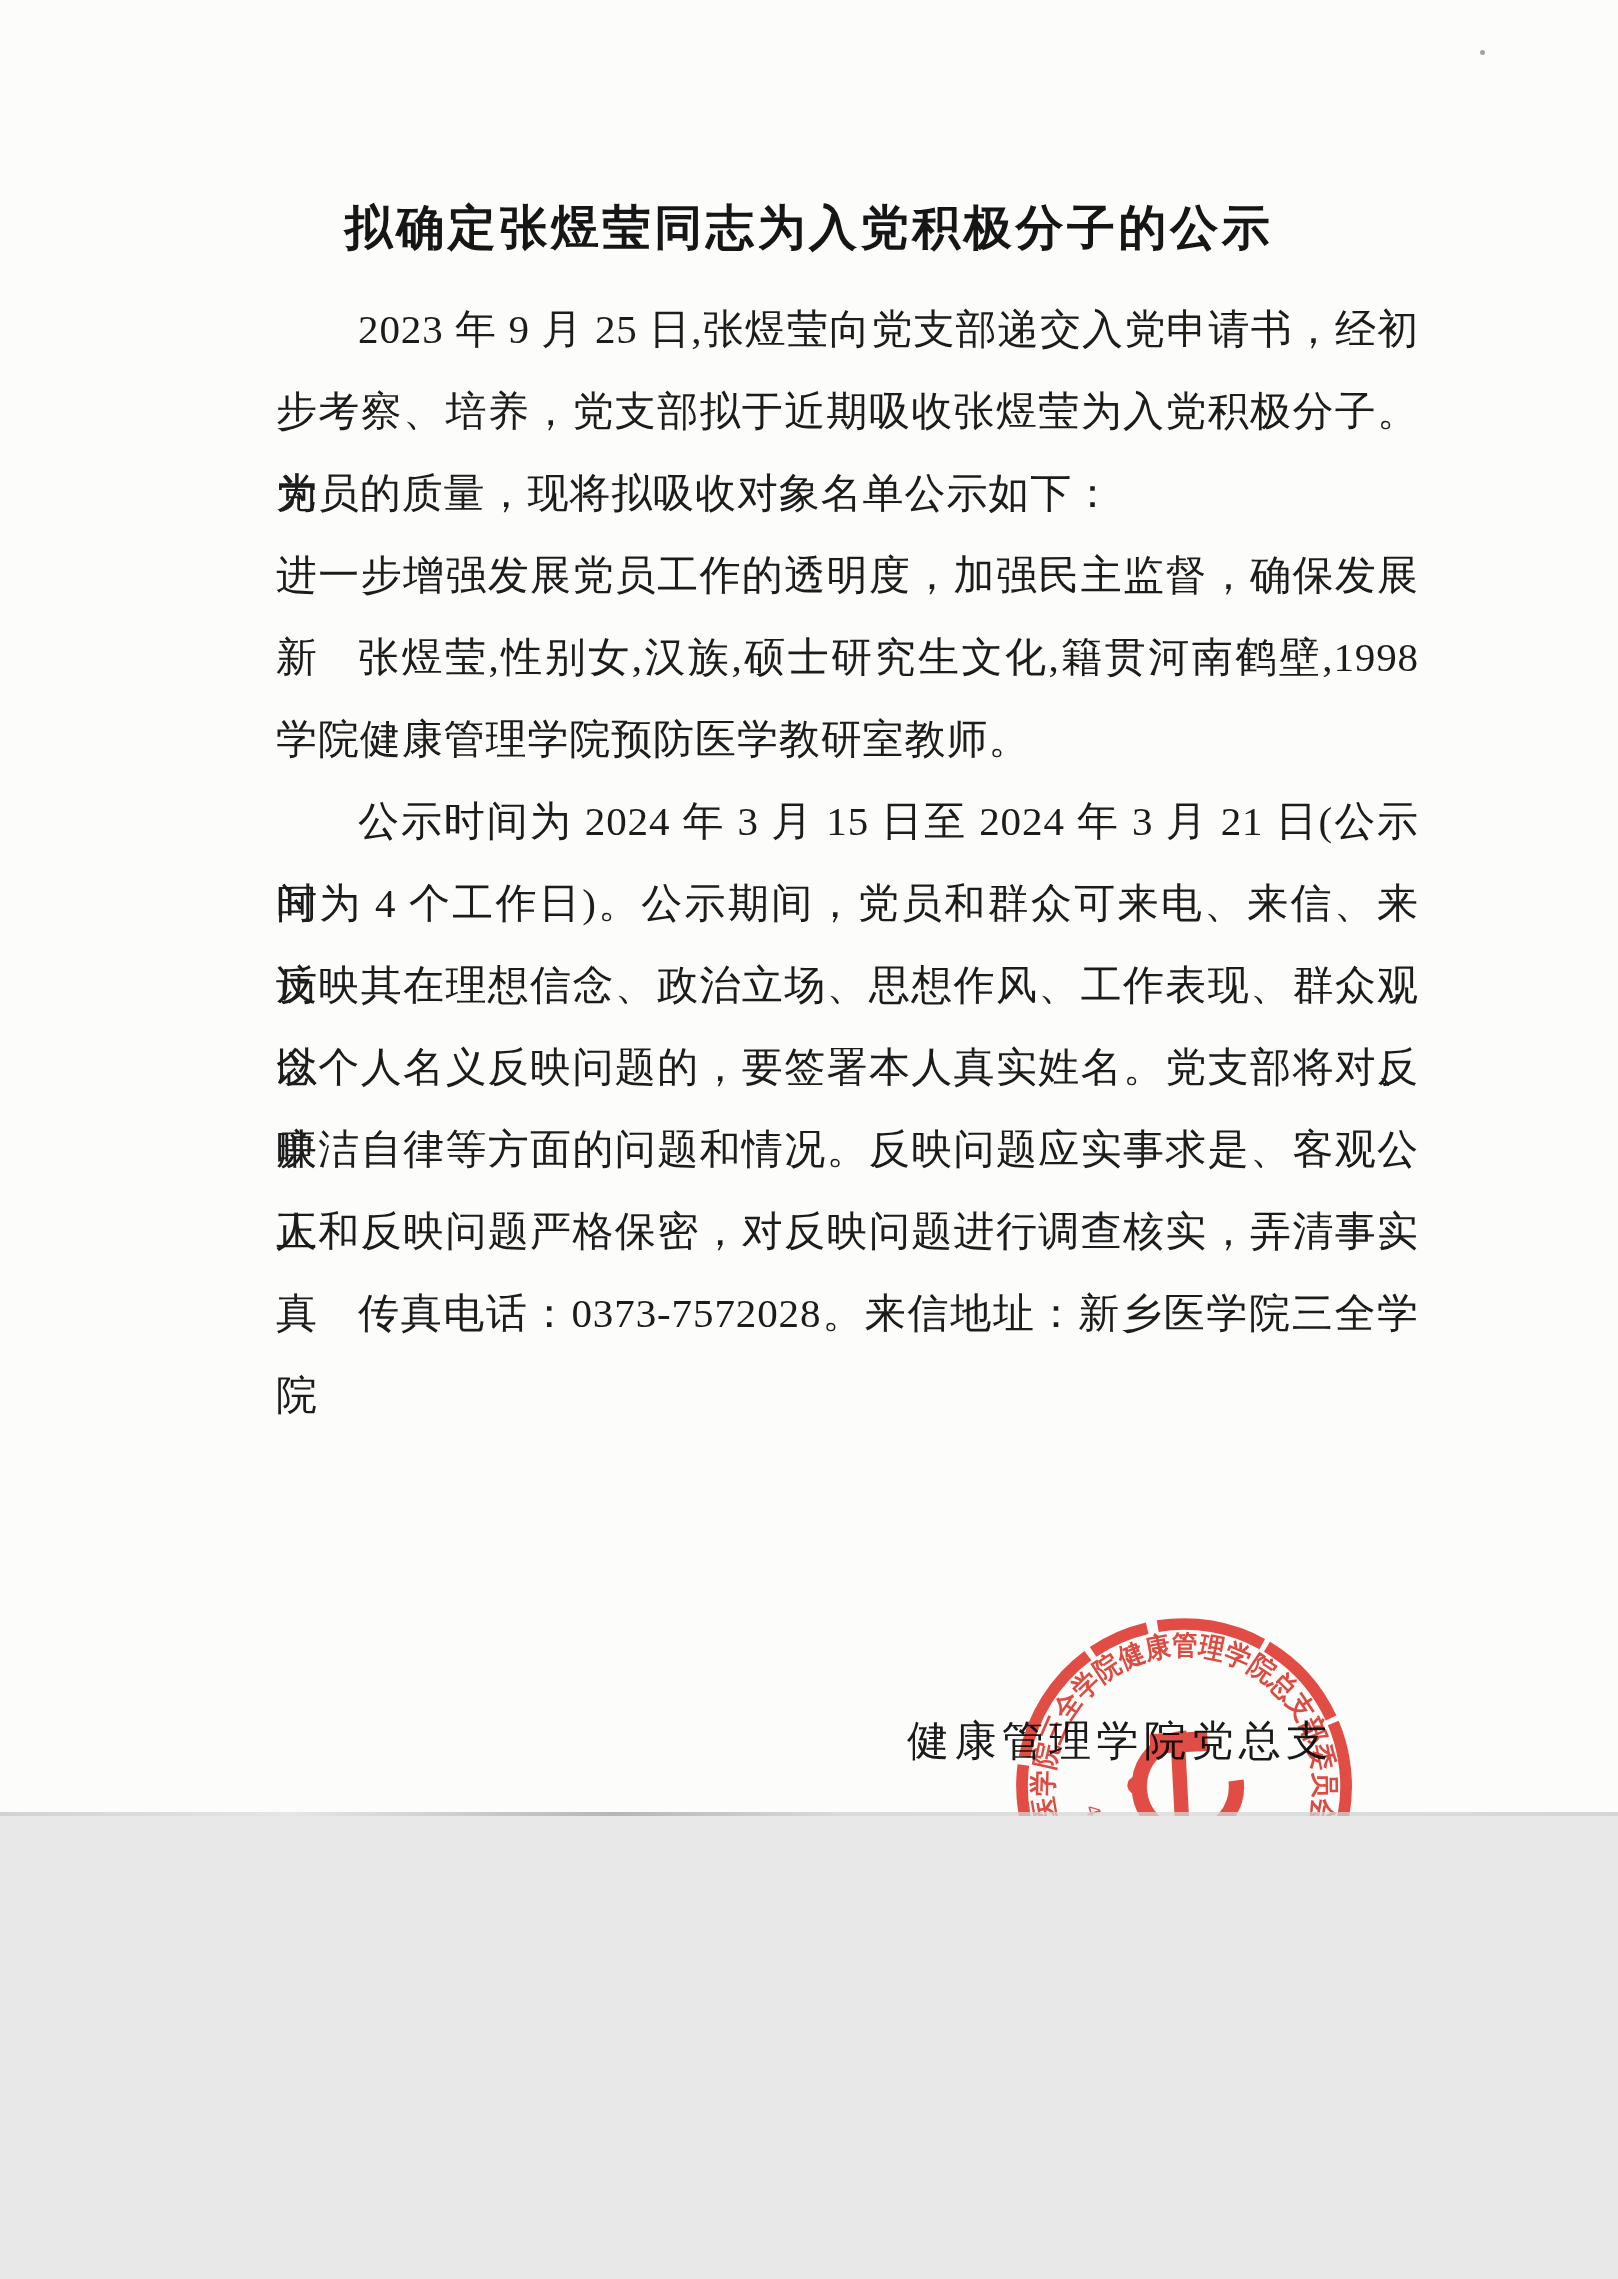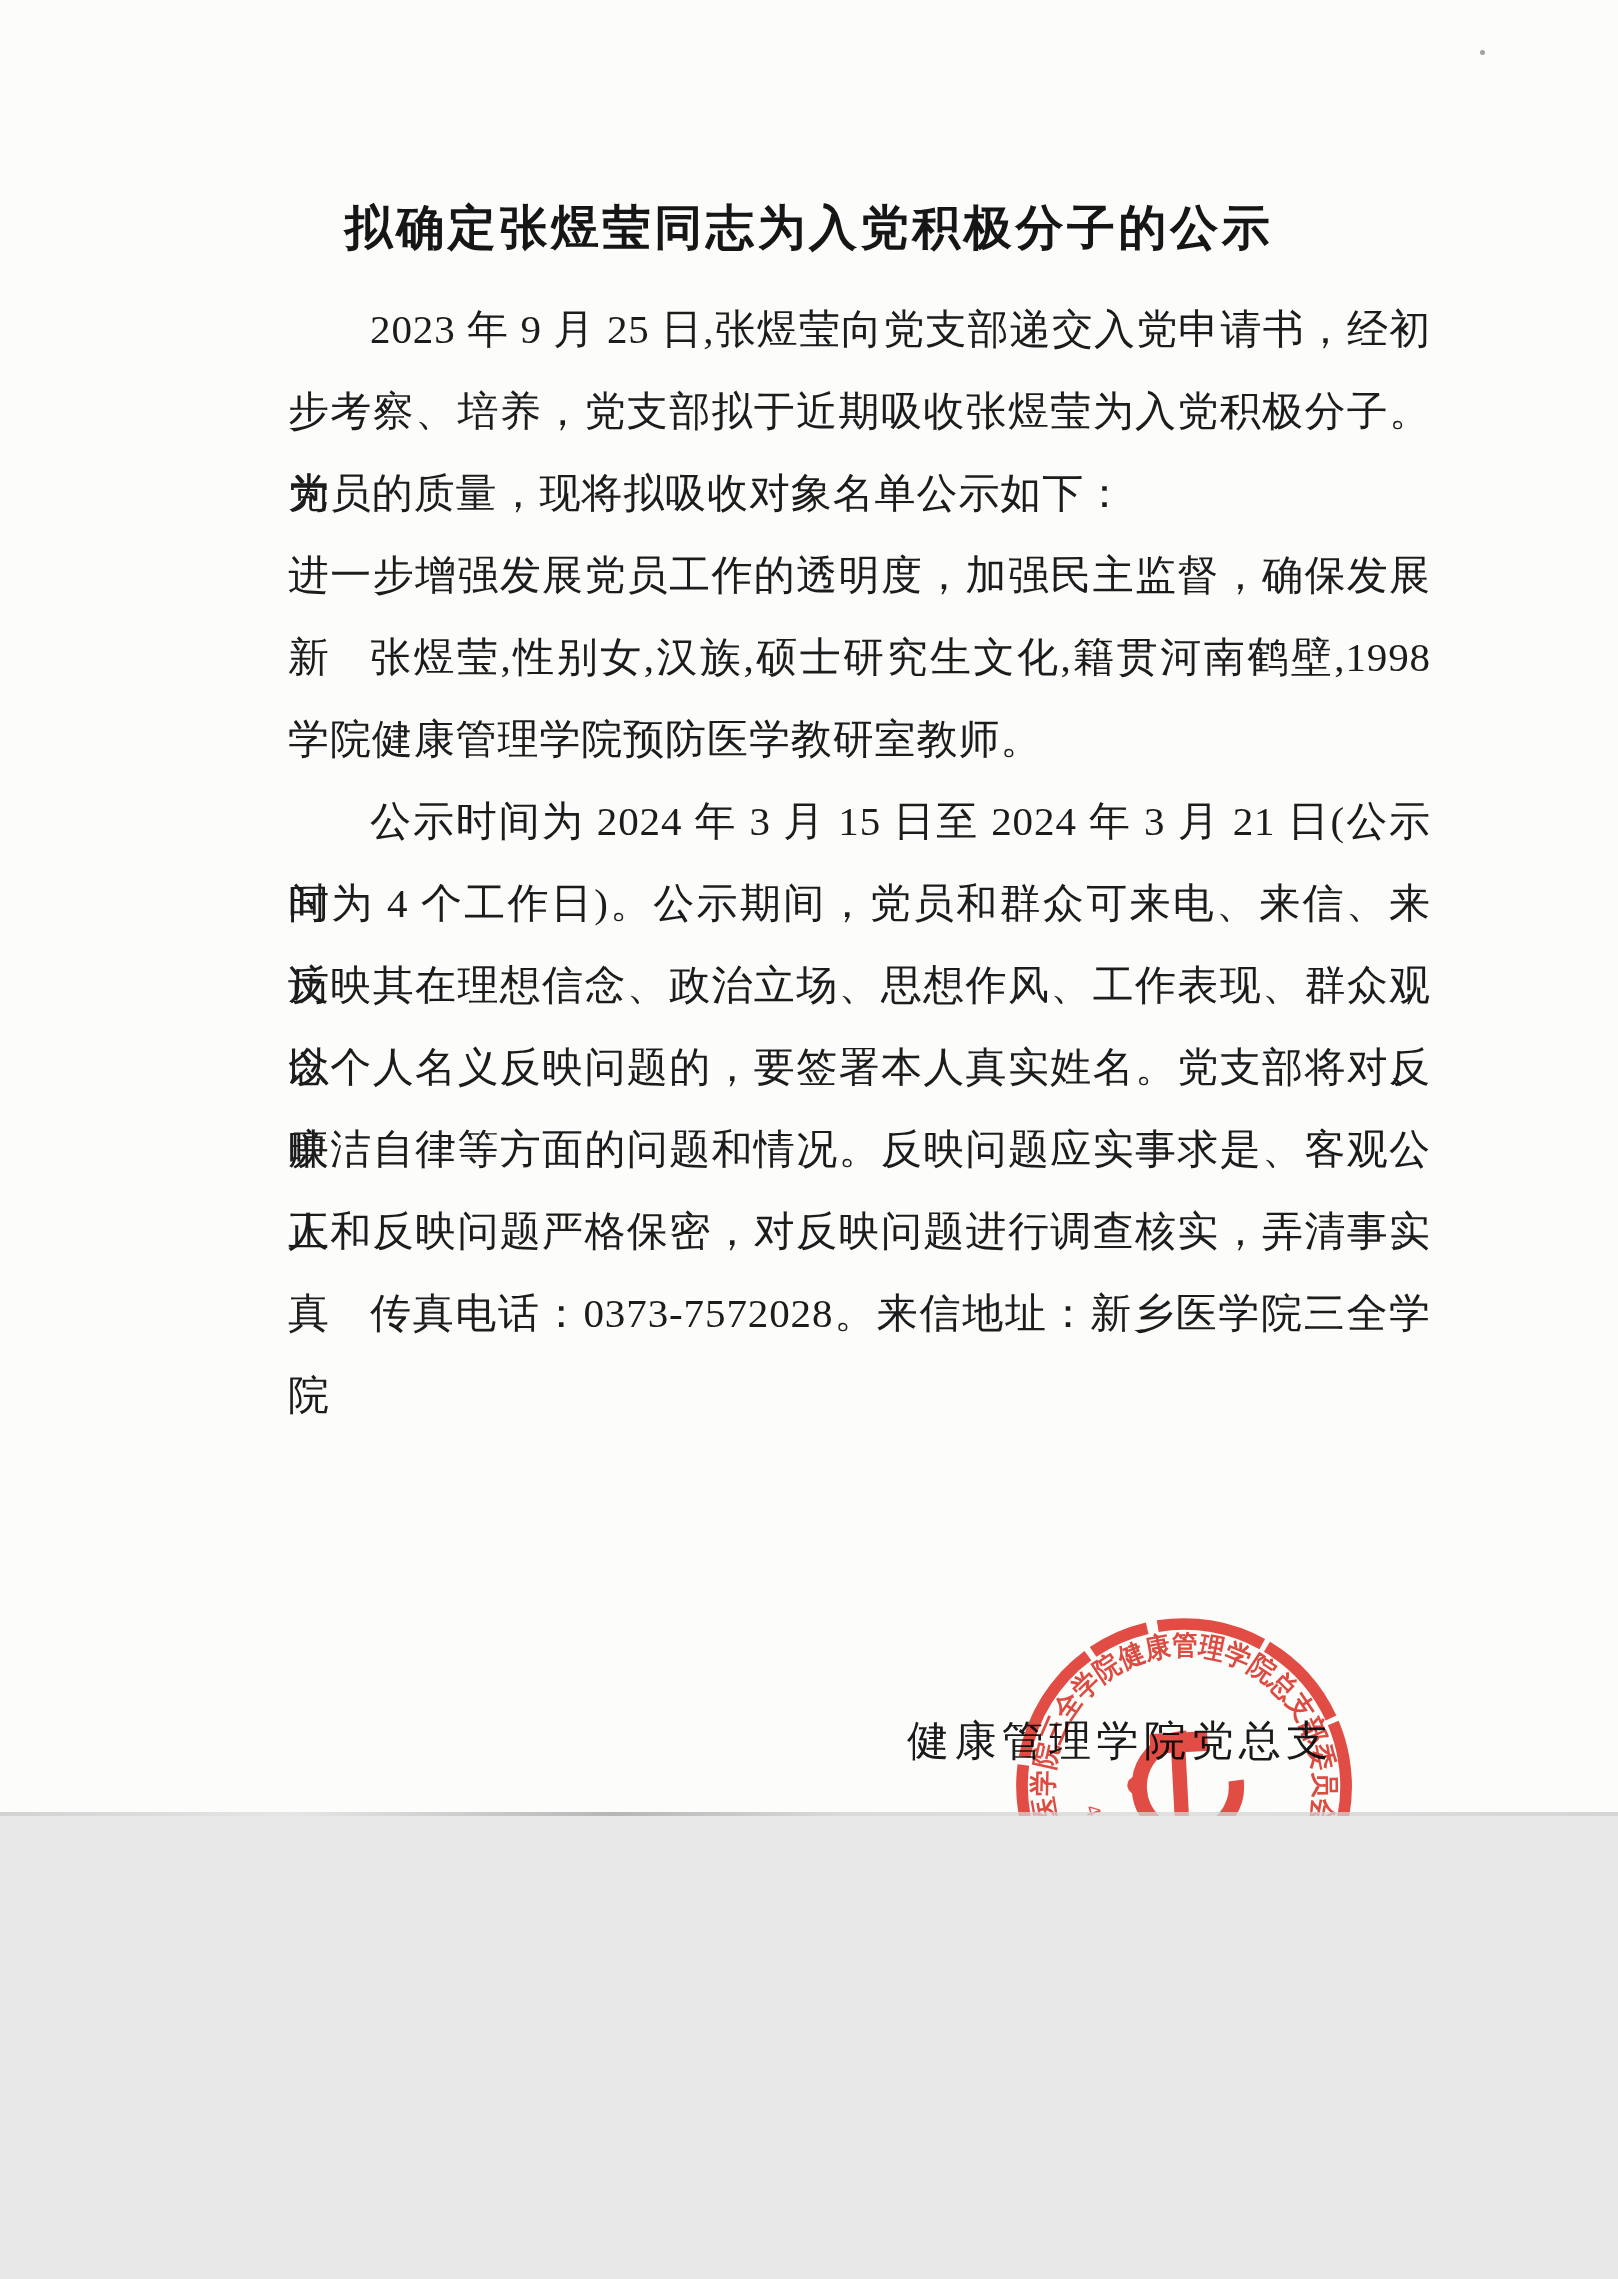--- a/index.html
+++ b/index.html
@@ -12,21 +12,21 @@
     color:#1b1b1b;
   }
   .title {
     position:absolute; top:196px; left:0; width:100%;
     margin:0; text-align:center;
     font-family:"DejaVu Sans","Liberation Sans",sans-serif;
     font-weight:700; font-size:48px; letter-spacing:3.6px;
     color:#161616;
   }
   .body-block {
-    position:absolute; left:288px; top:288px; width:1143px;
+    position:absolute; left:276px; top:288px; width:1143px;
   }
   .ln {
     font-size:41px; line-height:82px; height:82px;
     white-space:nowrap; letter-spacing:0.9px;
     color:#1c1c1c;
   }
   .ln.fill { white-space:normal; text-align:justify; text-align-last:justify; text-justify:inter-character; }
   .ln.indent { padding-left:82px; }
   .ln.fill.indent { padding-left:0; text-indent:82px; }
   .sig-org {

